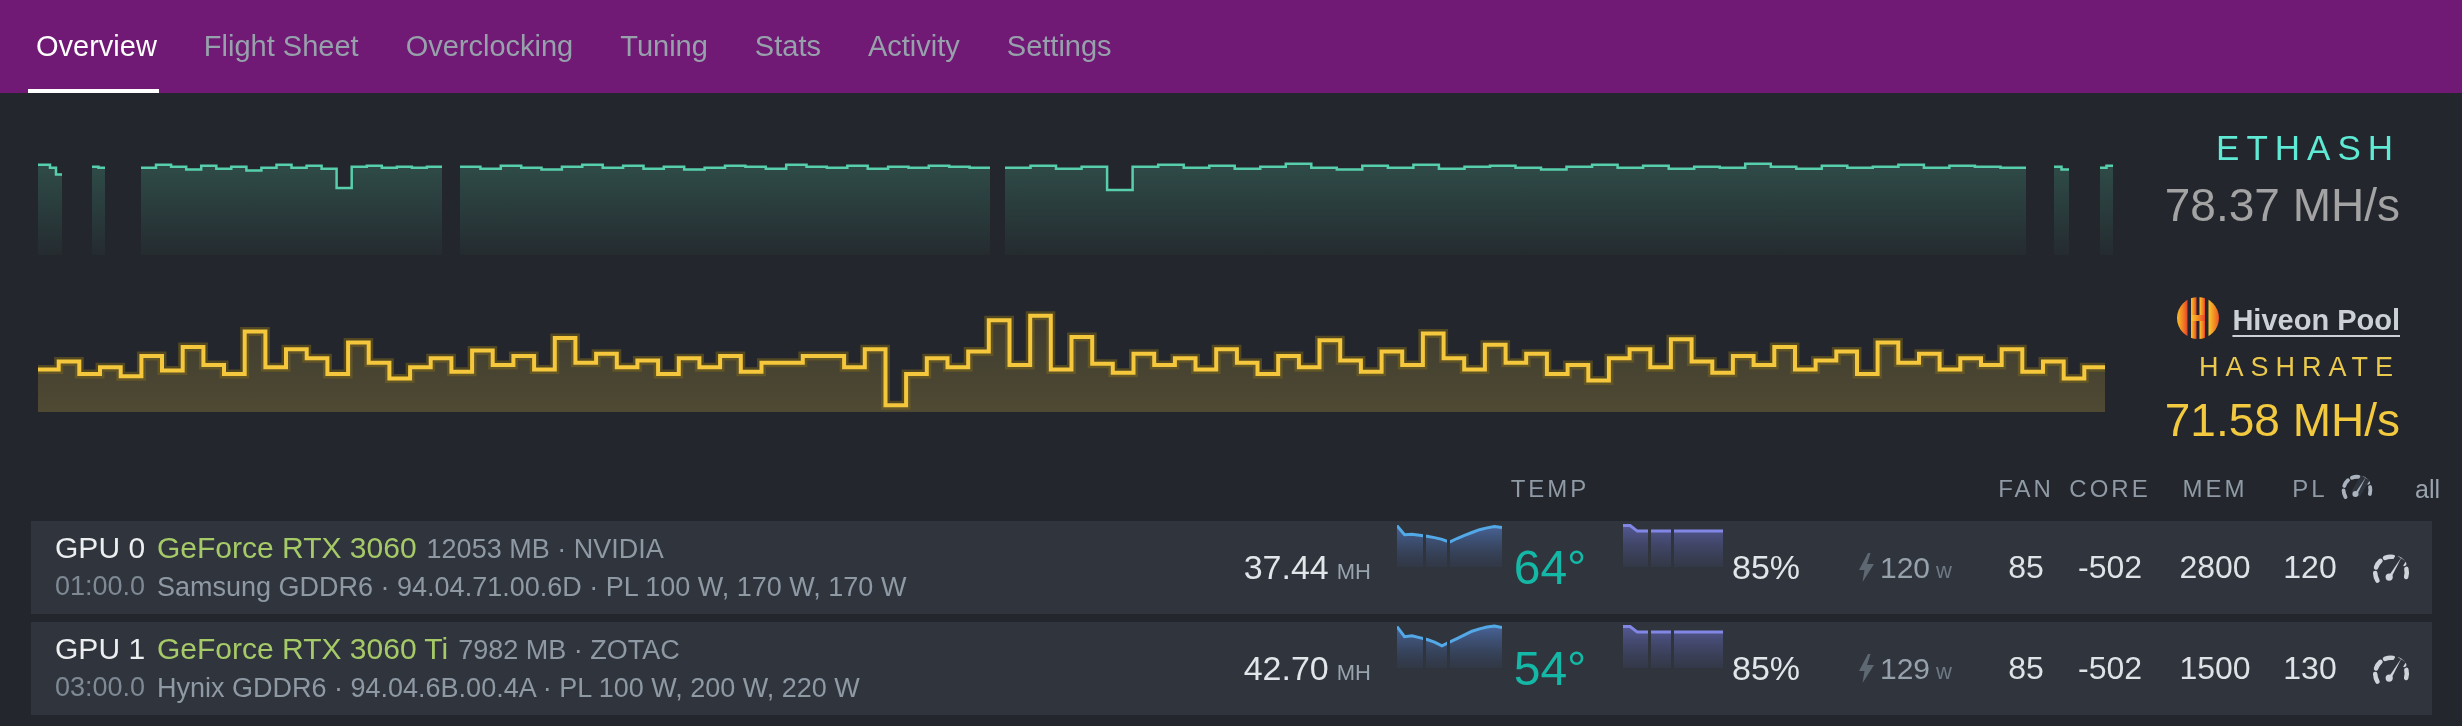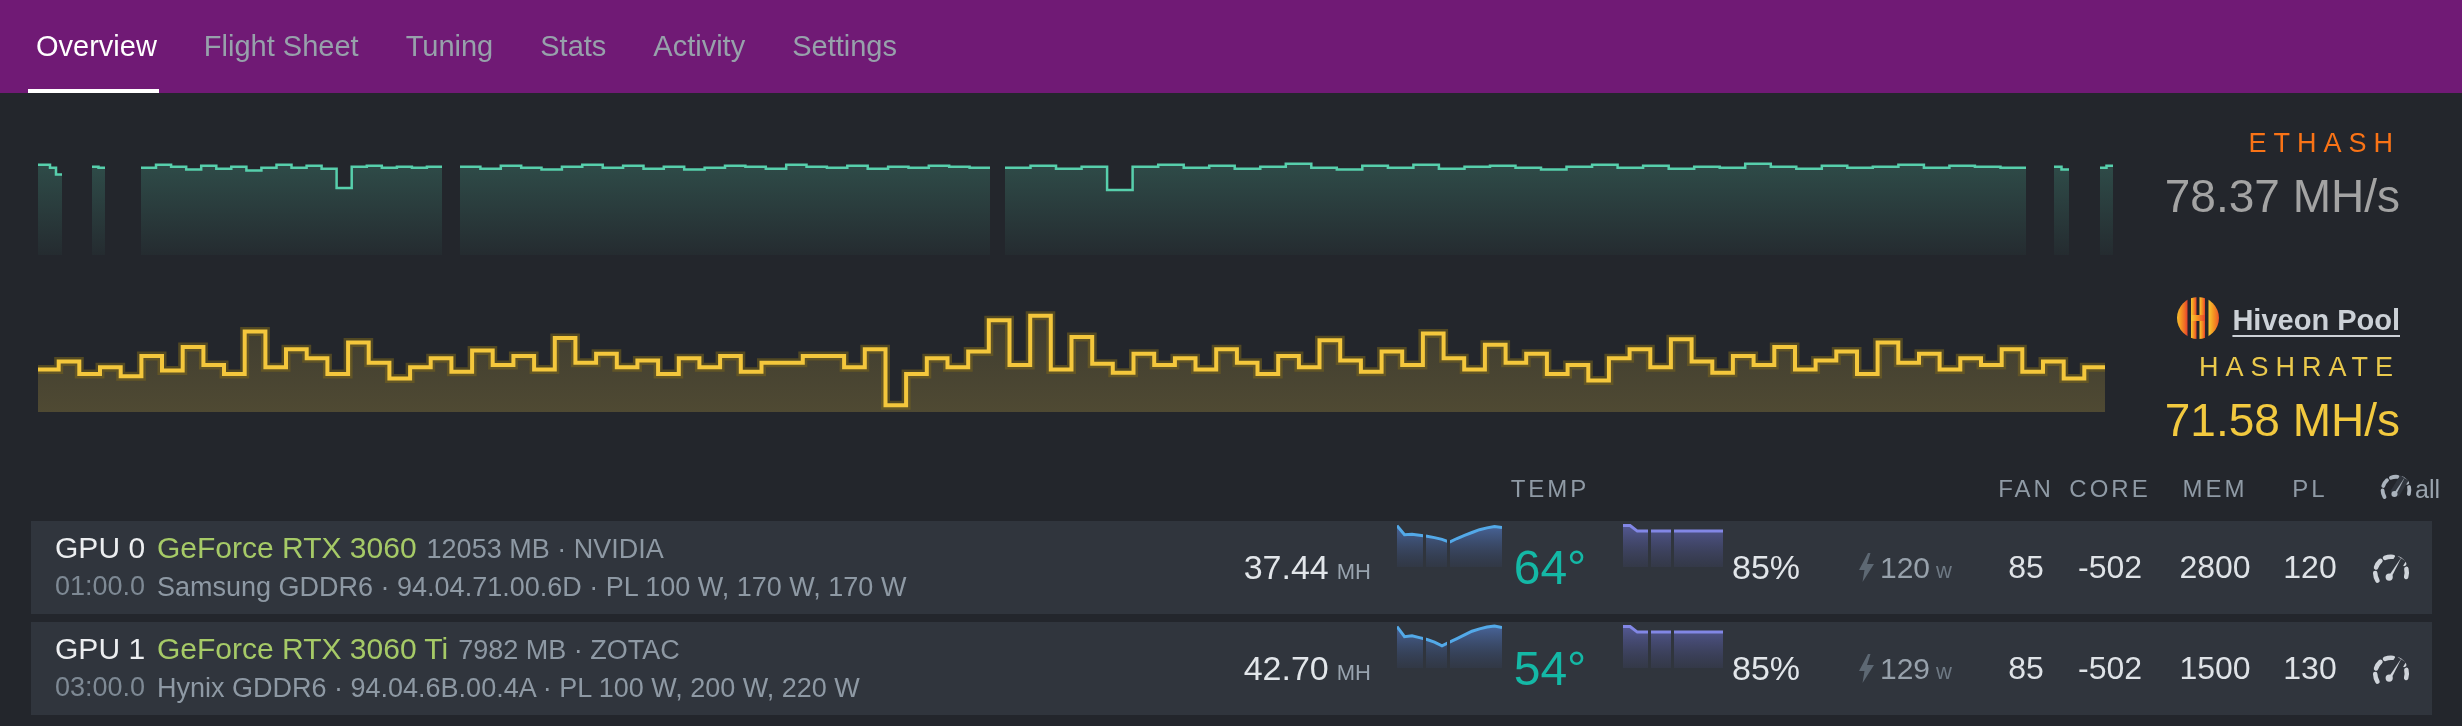--- a/index.html
+++ b/index.html
@@ -13,37 +13,37 @@
   .tab.active{color:#ffffff;}
   .tab.active::after{content:"";position:absolute;left:-8px;right:-2px;bottom:0;height:4px;background:#ffffff;}
   
   .chart{position:absolute;left:38px;}
   #ethashChart{top:158px;width:2075px;height:97px;}
   #poolChart{top:300px;width:2067px;height:112px;}
   .chart svg{display:block;}
   
   .rightcol{position:absolute;right:62px;text-align:right;}
   #ethashSummary{top:128px;}
-  .eth-label{font-size:27px;letter-spacing:7px;color:#f97316;margin-bottom:10px;}
+  .eth-label{font-size:35px;letter-spacing:7px;color:#5eead4;margin-bottom:10px;}
   .eth-value{font-size:46px;color:#a3a3a3;}
   #poolSummary{top:296px;}
   .pool-link{display:flex;align-items:center;justify-content:flex-end;gap:12px;margin-bottom:8px;cursor:pointer;}
   .pool-name{font-size:29px;font-weight:bold;color:#ccd1d7;text-decoration:underline;text-underline-offset:5px;}
   .pool-label{font-size:27px;letter-spacing:7px;color:#eac94c;margin-bottom:10px;}
   .pool-value{font-size:46px;color:#f2c93f;}
   
   .thead{position:absolute;top:472px;left:0;width:2462px;height:34px;}
   .th{position:absolute;top:0;height:34px;display:flex;align-items:center;justify-content:center;
       font-size:24px;letter-spacing:3px;color:#8f9aa5;}
   .th-temp{left:1480px;width:140px;}
   .th-fan{left:1956px;width:140px;}
   .th-core{left:2040px;width:140px;}
   .th-mem{left:2145px;width:140px;}
   .th-pl{left:2240px;width:140px;}
-  .th-all{left:2340px;width:100px;letter-spacing:0;gap:2px;justify-content:flex-end;cursor:pointer;}
+  .th-all{left:2340px;width:100px;letter-spacing:0;gap:2px;justify-content:space-between;cursor:pointer;}
   .th-all span{font-size:25px;color:#9aa4ae;letter-spacing:0;}
   
   .row{position:absolute;left:31px;width:2401px;height:93px;background:#30353d;cursor:pointer;}
   .row .cell{position:absolute;top:0;height:93px;}
   .c-gpu{left:24px;text-align:center;}
   .gpu-id{font-size:30px;color:#eceef0;margin-top:10px;}
   .gpu-bus{font-size:27px;color:#7e8994;margin-top:6px;}
   .c-name{left:126px;}
   .name-line{margin-top:10px;font-size:30px;}
   .gpu-name{color:#a6ca67;}
@@ -65,20 +65,21 @@
       font-size:32px;color:#dfe3e7;width:140px;}
   .c-fan{left:1925px;}  .c-core{left:2009px;}  .c-mem{left:2114px;}  .c-pl{left:2209px;}
   .c-gauge{left:2325px;width:70px;display:flex;align-items:center;justify-content:center;cursor:pointer;}
 </style>
 </head>
 <body>
 
 <div class="nav" id="nav">
     <div class="tab active">Overview</div>
     <div class="tab">Flight Sheet</div>
+    <div class="tab">Overclocking</div>
     <div class="tab">Tuning</div>
     <div class="tab">Stats</div>
     <div class="tab">Activity</div>
     <div class="tab">Settings</div>
   </div>
 
 <div class="chart" id="ethashChart">
     <svg width="2075" height="97" viewBox="0 0 2075 97">
       <defs>
         <linearGradient id="gTeal" x1="0" y1="0" x2="0" y2="1">

